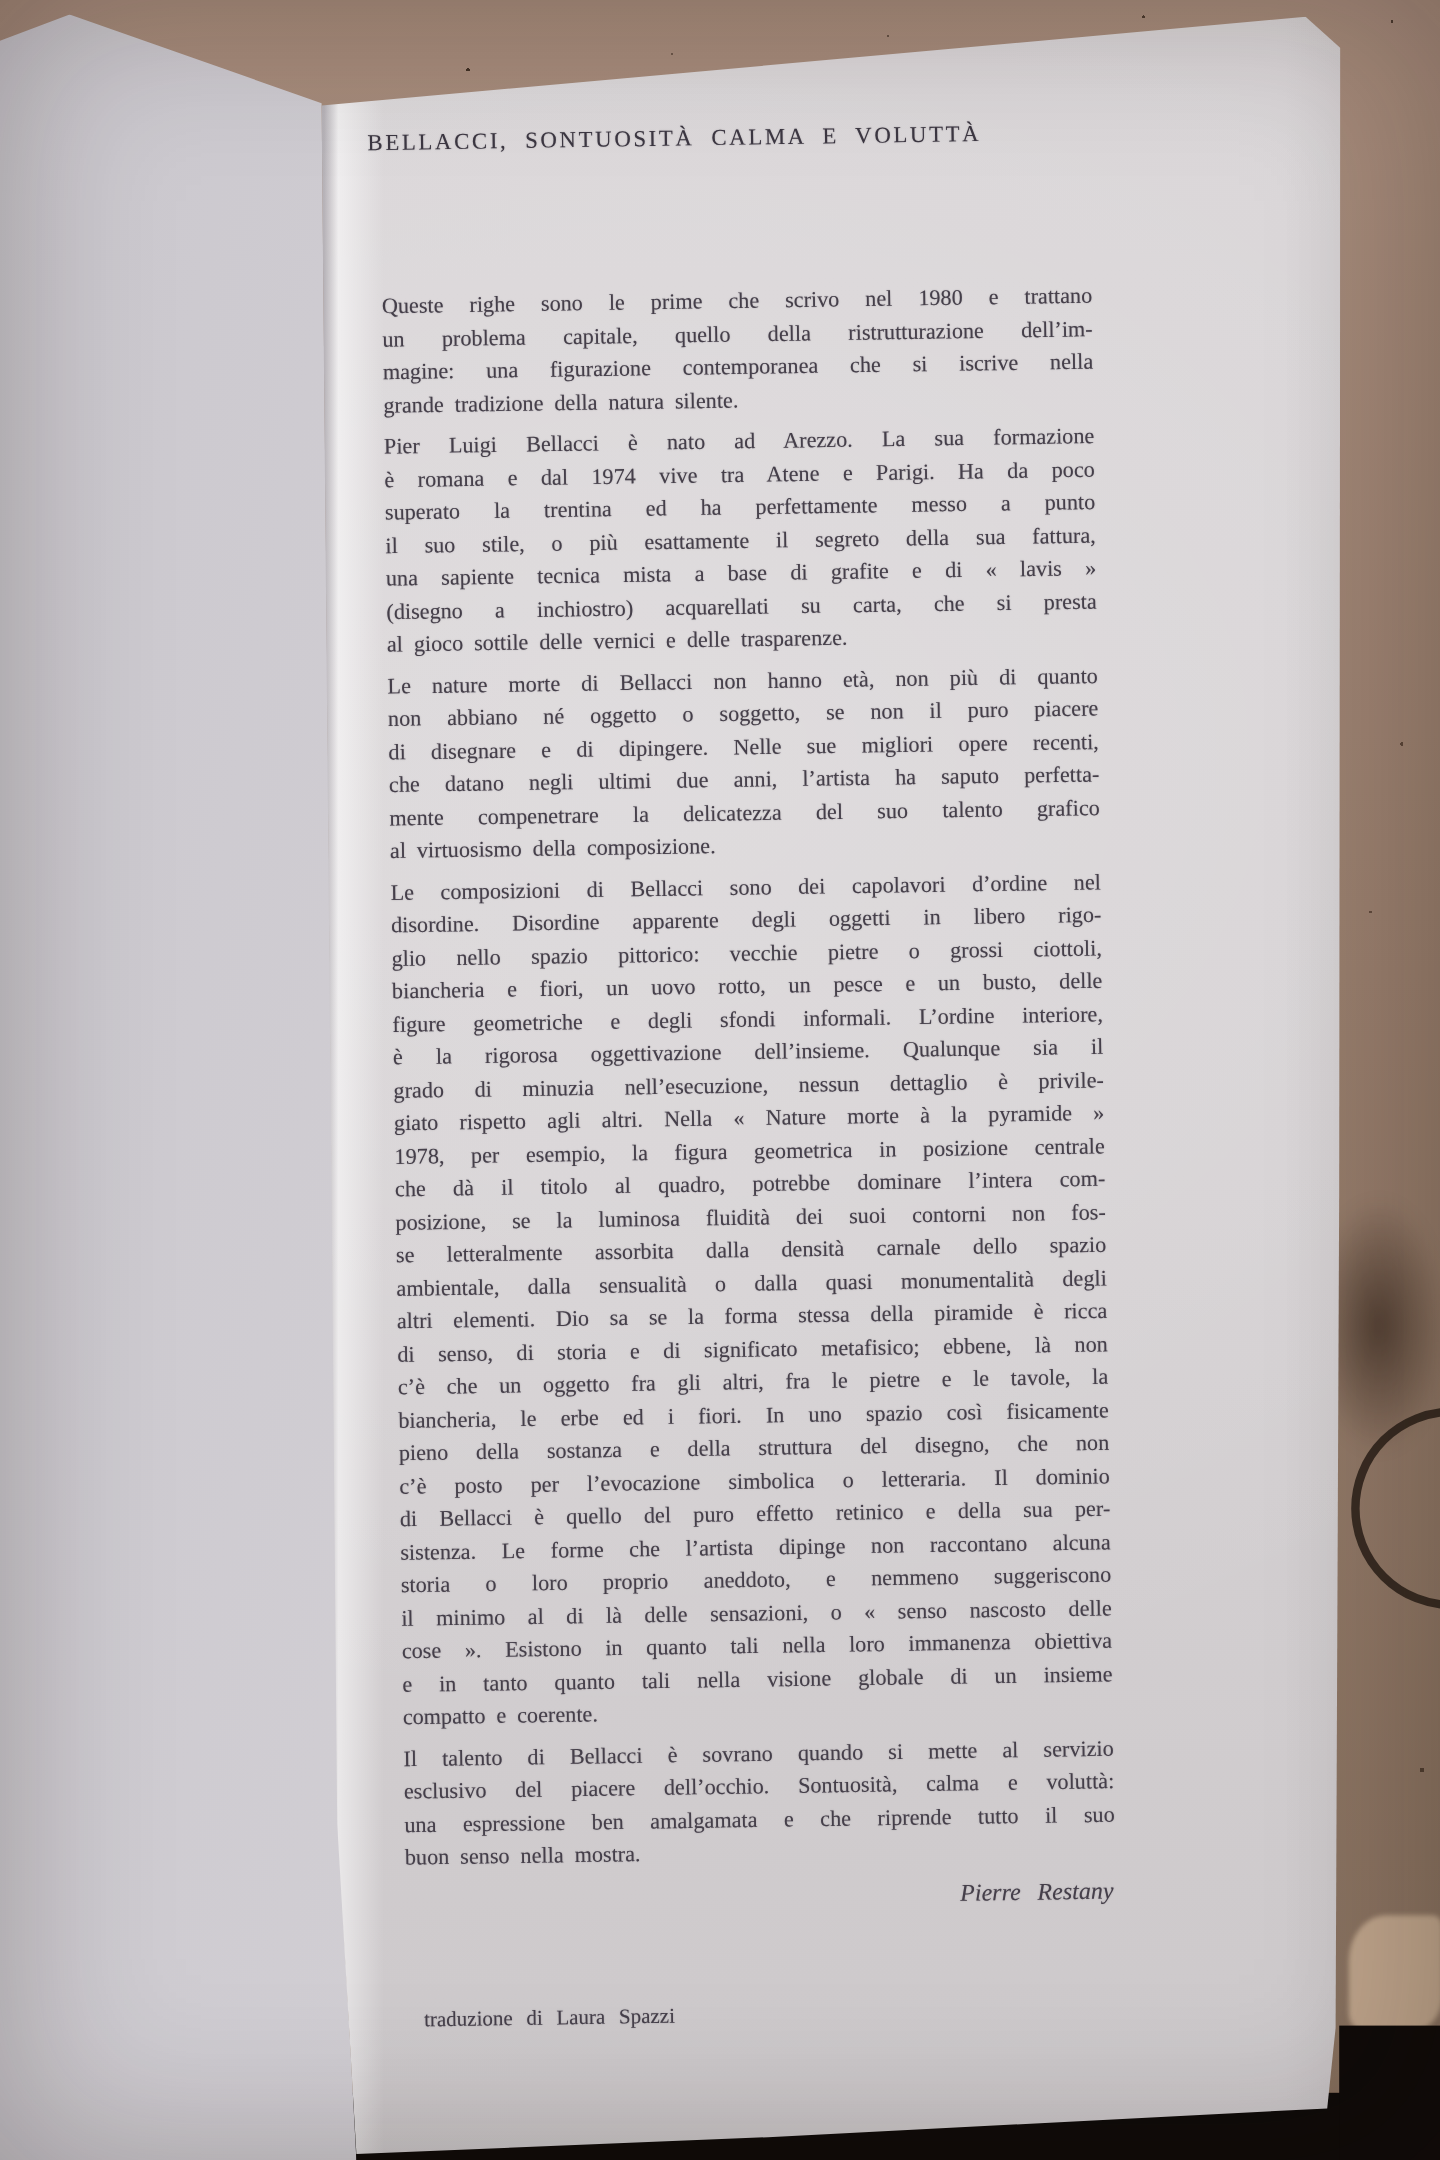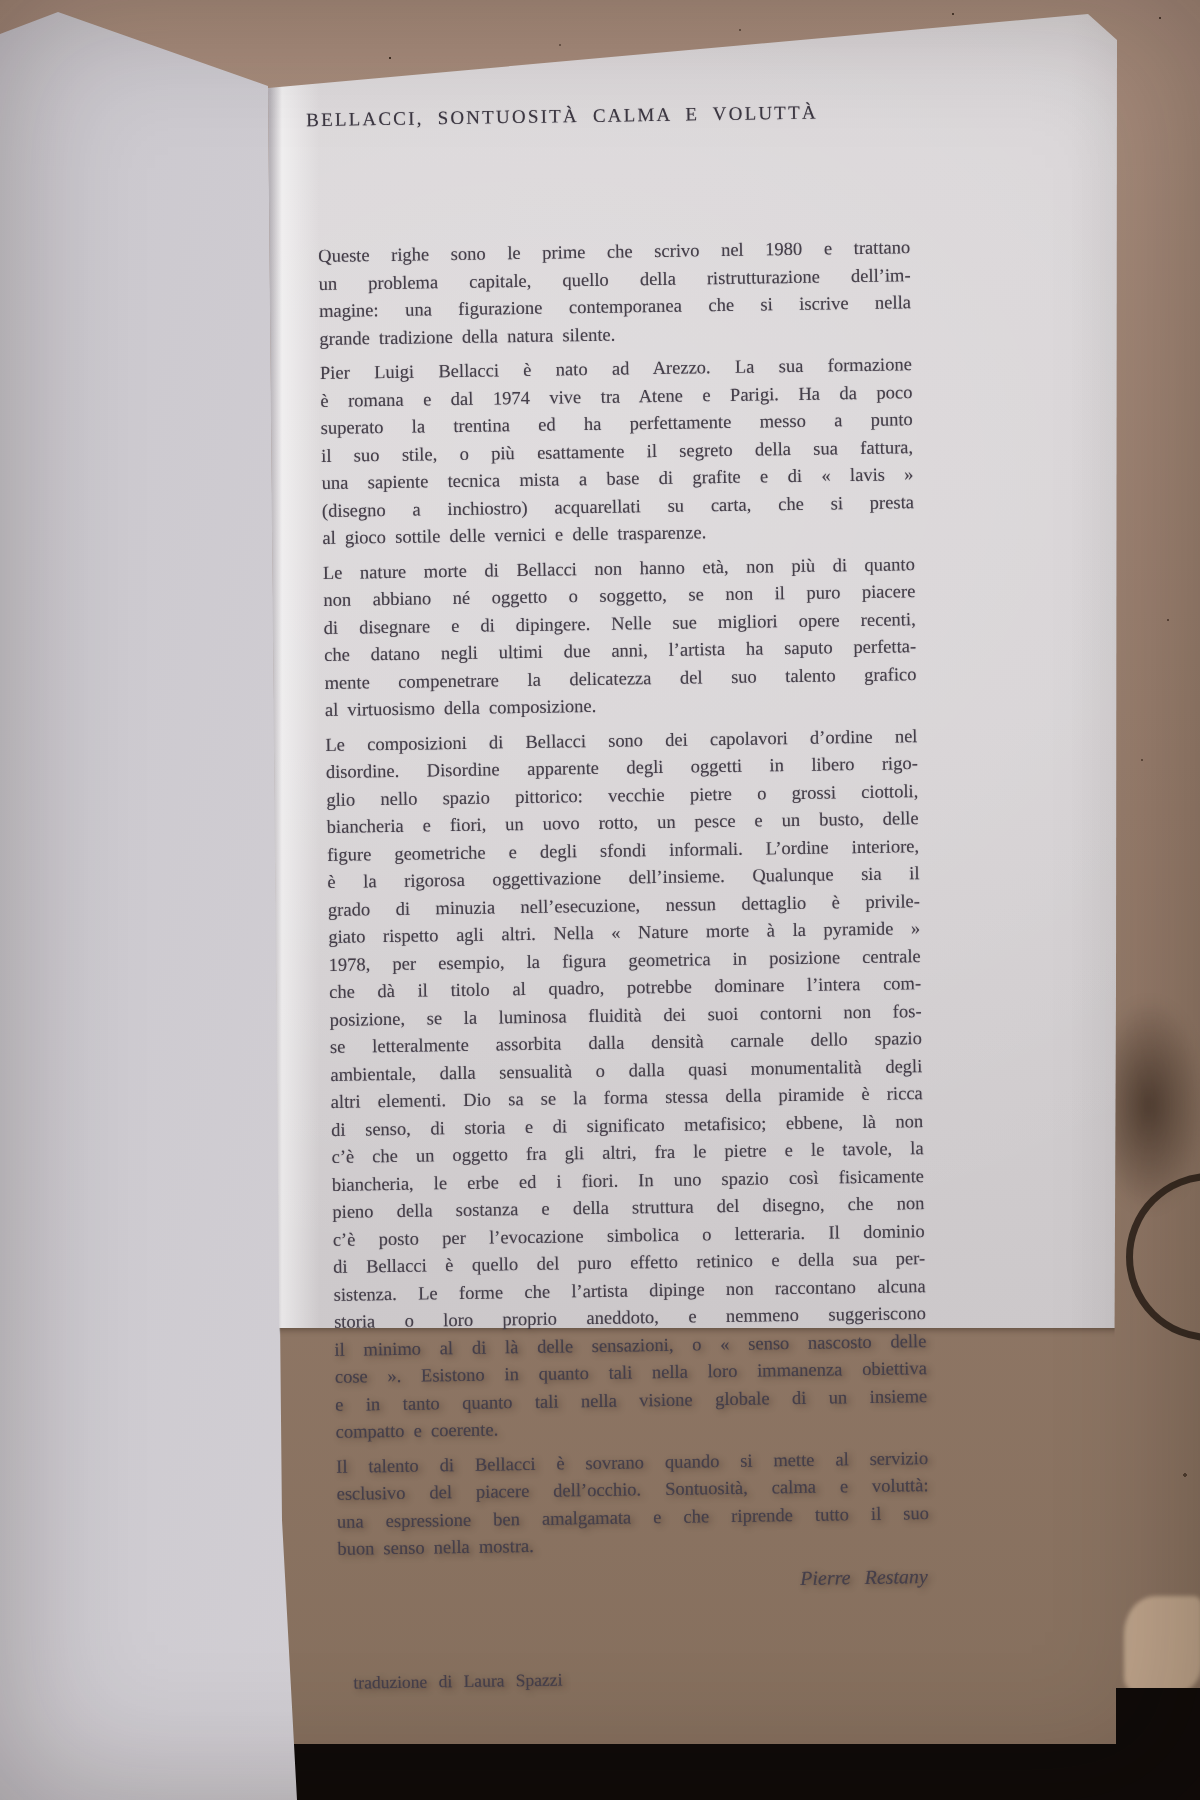--- a/index.html
+++ b/index.html
@@ -49,21 +49,21 @@
   }
   .facing-page{
     position:absolute;left:0;top:0;width:1200px;height:1800px;
     clip-path:polygon(0 34px, 58px 12px, 268px 86px, 282px 1520px, 297px 1800px, 0 1800px);
     background:
       linear-gradient(270deg, rgba(110,104,112,.38) 0px, rgba(110,104,112,.12) 26px, rgba(0,0,0,0) 60px),
       linear-gradient(100deg, #cbc8ce 0%, #d3d0d5 55%, #c6c2c9 100%);
     filter:drop-shadow(0 2px 3px rgba(35,22,12,.35));
   }
   .main-page{
-    position:absolute;left:0;top:0;width:1200px;height:1328px;
+    position:absolute;left:0;top:0;width:1200px;height:1800px;
     clip-path:polygon(268px 88px, 1088px 14px, 1117px 40px, 1116px 990px, 1113px 1690px, 1106px 1757px, 640px 1781px, 297px 1795px, 281px 1520px);
     background:
       linear-gradient(90deg, rgba(130,125,135,.42) 270px, rgba(255,255,255,.55) 282px, rgba(255,255,255,0) 320px),
       linear-gradient(270deg, rgba(120,112,108,.16) 0px, rgba(0,0,0,0) 130px),
       radial-gradient(1400px 1100px at 45% 35%, rgba(255,255,255,.20), rgba(0,0,0,0) 75%),
       linear-gradient(178deg, #dad6d8 0%, var(--page) 55%, #ccc8ca 100%);
     filter:drop-shadow(3px 2px 3px rgba(35,22,12,.4));
   }
   .text-block{
     position:absolute;left:316px;top:106px;width:592px;

